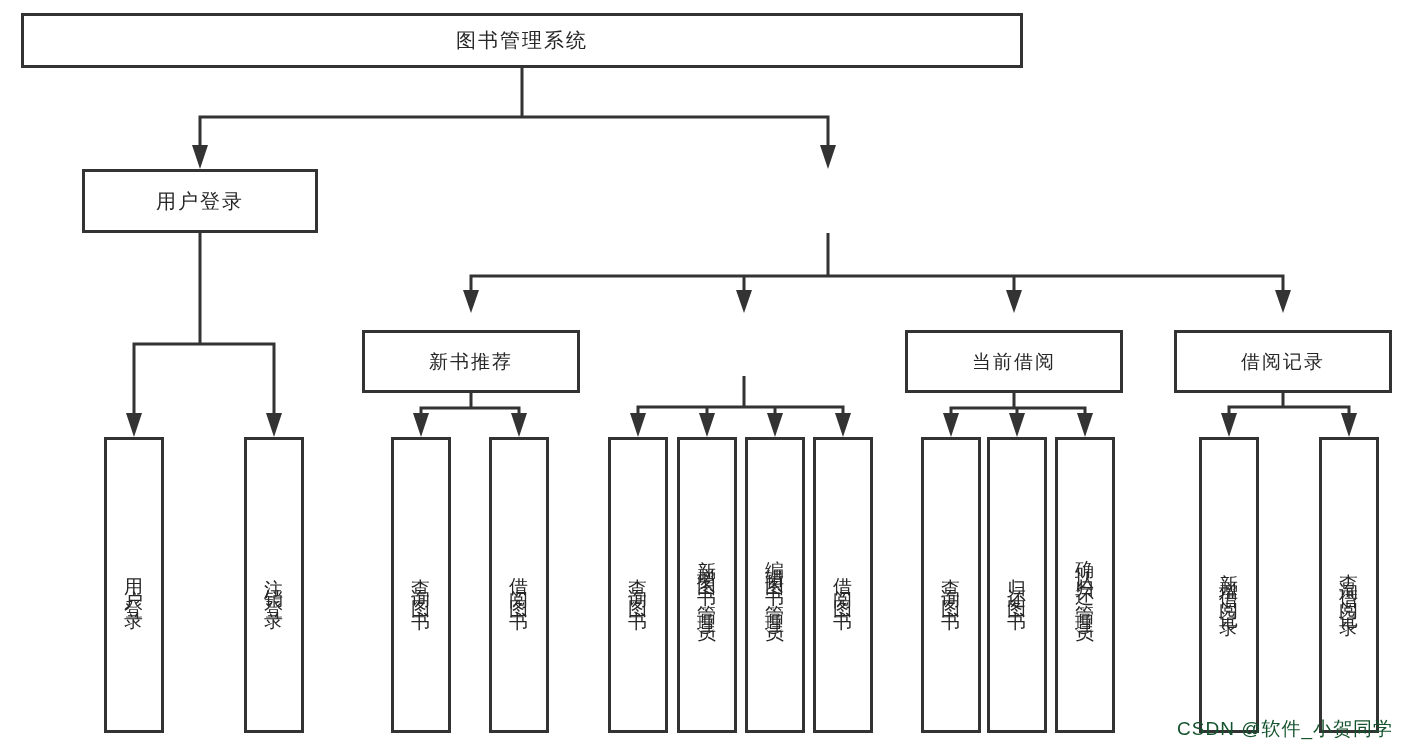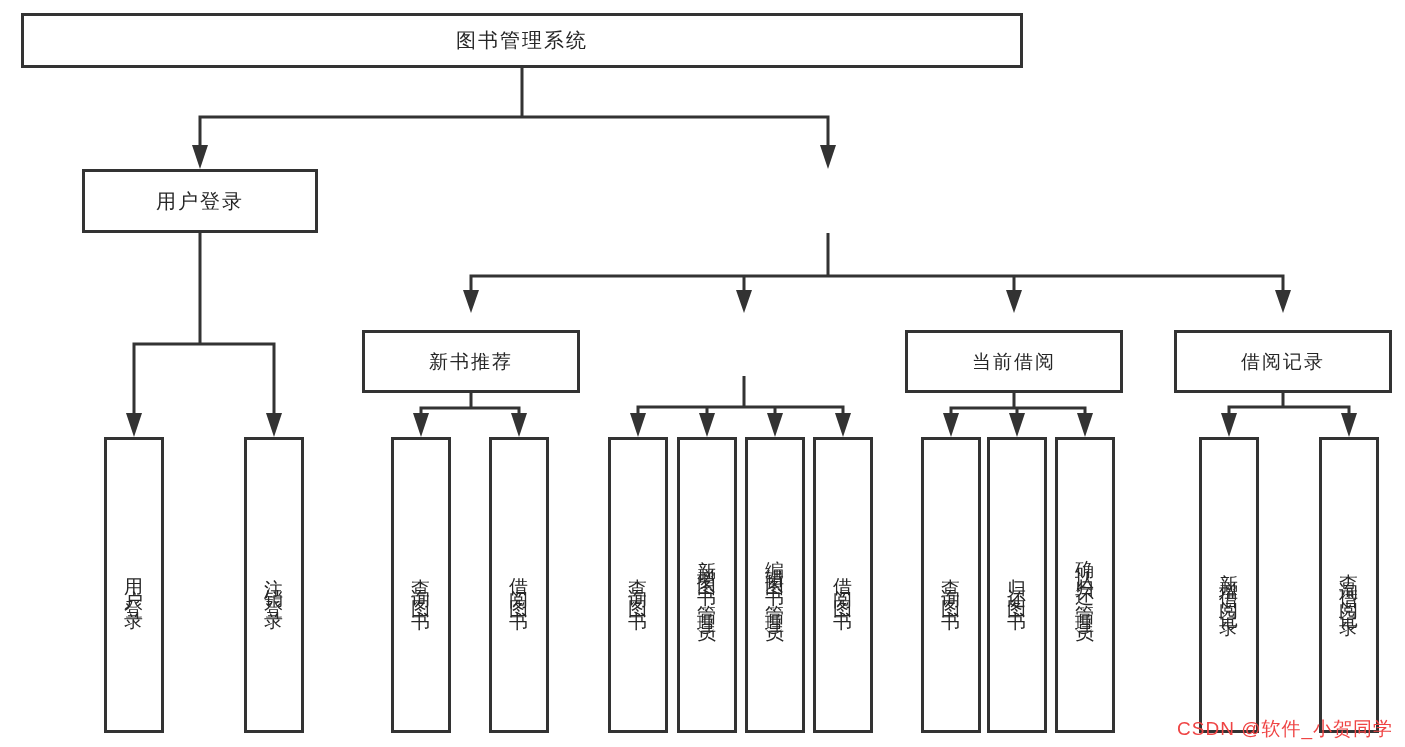--- a/index.html
+++ b/index.html
@@ -52,21 +52,21 @@
     letter-spacing: 11px;
     line-height: 1;
     padding: 4px 0;
   }
   .leaf.long { letter-spacing: 9px; }
   .watermark {
     position: absolute;
     right: 12px;
     bottom: 5px;
     font-size: 19px;
-    color: #ef4444;
+    color: #14532d;
     letter-spacing: 1px;
     z-index: 3;
     white-space: nowrap;
   }
 </style>
 </head>
 <body>
 
 <div class="stage">
 

